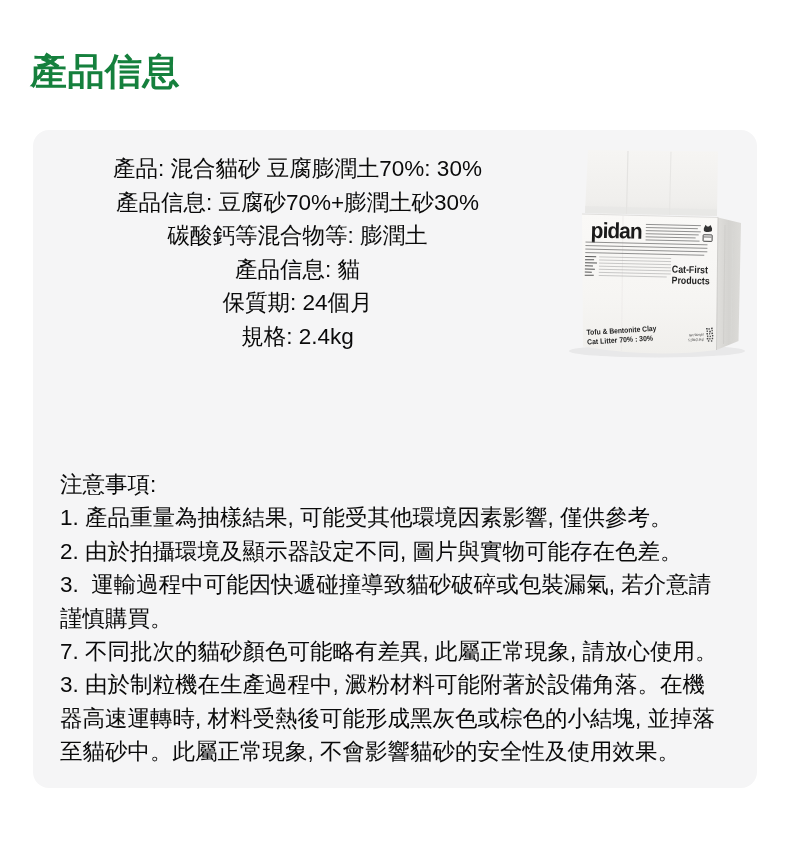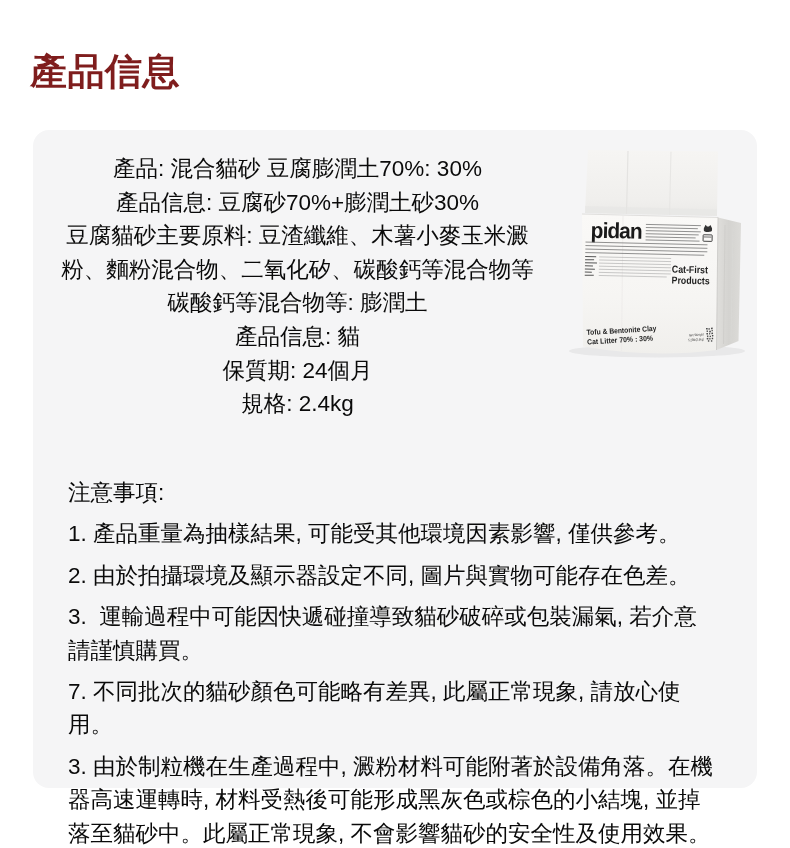--- a/index.html
+++ b/index.html
@@ -8,60 +8,59 @@
     width: 790px; height: 848px;
     background: #ffffff;
     font-family: "Liberation Sans", "DejaVu Sans", sans-serif;
     -webkit-font-smoothing: antialiased;
   }
   .page { position: relative; width: 790px; height: 848px; overflow: hidden; }
 
   .page-title {
     position: absolute; left: 30px; top: 50px; margin: 0;
     font-size: 37px; line-height: 44px; font-weight: 800;
-    color: #7f1d1d; letter-spacing: 0.5px;
+    color: #15803d; letter-spacing: 0.5px;
   }
 
   .card {
     position: absolute; left: 33px; top: 130px;
     width: 724px; height: 658px;
     background: #f5f5f6; border-radius: 16px;
   }
 
   .product-lines {
     position: absolute; left: 27px; top: 22px; width: 475px;
     font-size: 22.5px; line-height: 33.6px; color: #0a0a0a; text-align: center;
   }
   .product-lines p { margin: 0; white-space: pre-wrap; }
 
   .notes {
     position: absolute; left: 27px; top: 338px; width: 662px;
     font-size: 22.5px; line-height: 33.4px; color: #0a0a0a;
   }
-  .notes p { margin: 8px; white-space: pre-wrap; }
+  .notes p { margin: 0; white-space: pre-wrap; }
 
   .package-photo {
     position: absolute; left: 528px; top: 15px;
     width: 196px; height: 215px;
   }
   .package-photo svg { display: block; width: 196px; height: 215px; }
 </style>
 </head>
 <body>
 
 <div class="page">
 
   <h1 class="page-title">產品信息</h1>
 
   <section class="card">
 
     <div class="product-lines">
       <p>產品: 混合貓砂 豆腐膨潤土70%: 30%</p>
       <p>產品信息: 豆腐砂70%+膨潤土砂30%</p>
-      <p>豆腐貓砂主要原料: 豆渣纖維、木薯小麥玉米澱粉、麵粉混合物、二氧化矽、碳酸鈣等混合物等</p>
       <p>碳酸鈣等混合物等: 膨潤土</p>
       <p>產品信息: 貓</p>
       <p>保質期: 24個月</p>
       <p>規格: 2.4kg</p>
     </div>
 
     <div class="package-photo">
       <svg viewBox="0 0 196 215" xmlns="http://www.w3.org/2000/svg">
         <defs>
           <linearGradient id="gFlap" x1="0" y1="0" x2="0" y2="1">

